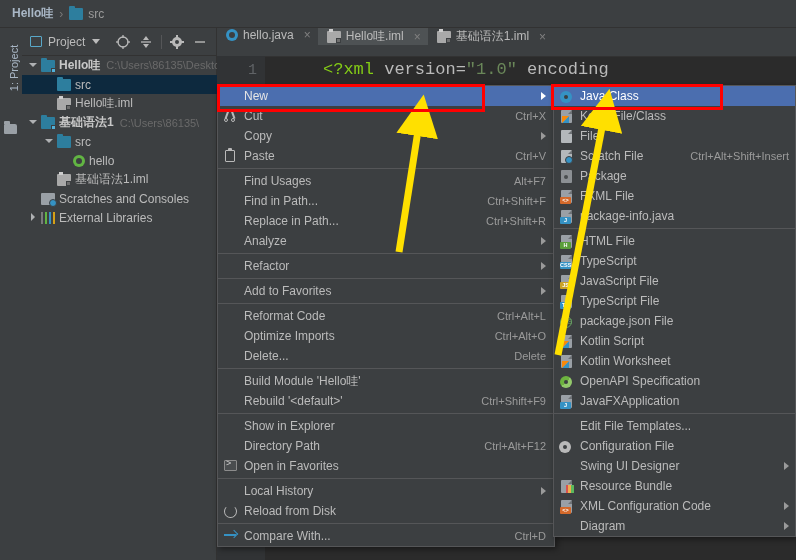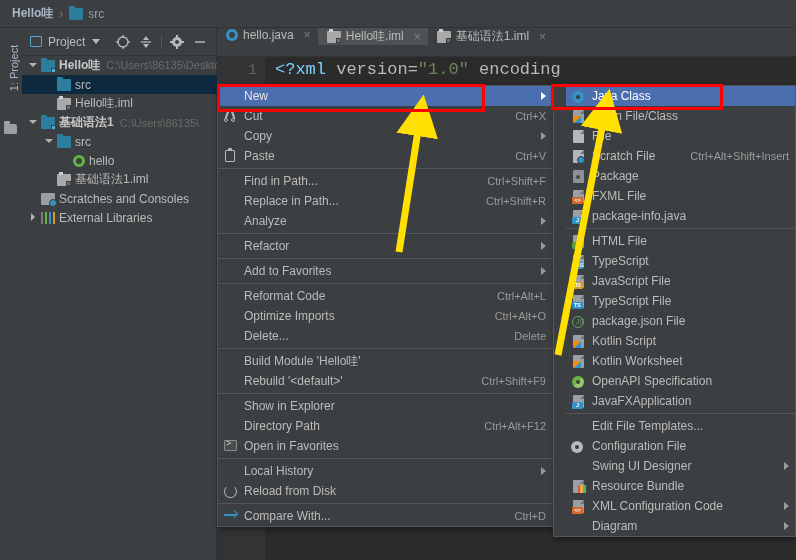--- a/index.html
+++ b/index.html
@@ -97,21 +97,21 @@
   .tab .x{color:#808080;font-size:12px;margin-left:5px;}
   .ic.javaf{width:12px;height:12px;border-radius:50%;background:#3592c4;position:relative;}
   .ic.javaf:after{content:"";position:absolute;left:3px;top:3px;width:6px;height:6px;
     border-radius:50%;background:#3c3f41;}
   #gutter{position:absolute;left:0;top:28px;width:48px;bottom:0;background:#313335;}
   #gutter .lnum{position:absolute;right:8px;top:6px;color:#606366;
     font-family:"Liberation Mono","DejaVu Sans Mono",monospace;font-size:15px;}
   #code{position:absolute;left:52px;top:28px;right:0;bottom:0;overflow:hidden;
     font-family:"Liberation Mono","DejaVu Sans Mono",monospace;font-size:17px;
     padding:4px 0 0 6px;white-space:nowrap;}
-  .k{color:#7dd3fc;} .s{color:#6a8759;} .a{color:#bababa;}
+  .k{color:#84cc16;margin-left:48px;} .s{color:#6a8759;} .a{color:#bababa;}
   
   #ctxmenu{
     position:absolute;left:217px;top:85px;width:338px;
     background:#3c3f41;border:1px solid #555658;box-sizing:border-box;
     box-shadow:2px 2px 6px rgba(0,0,0,.45);z-index:40;
   }
   .mi{height:20px;display:flex;align-items:center;position:relative;
     font-size:12px;color:#bbbbbb;padding-left:26px;padding-right:8px;box-sizing:border-box;}
   .mi.sel{background:#4b6eaf;color:#e5e5e5;}
   .mi .mlabel{flex:1;white-space:nowrap;}
@@ -138,21 +138,21 @@
   .mic.reload{width:13px;height:13px;border:1.6px solid #b9b9b9;border-radius:50%;
     box-sizing:border-box;border-top-color:transparent;}
   .mic.cmp:before{content:"";position:absolute;left:0;top:4px;width:12px;height:1.8px;
     background:#3592c4;}
   .mic.cmp:after{content:"";position:absolute;left:7px;top:1px;width:5px;height:5px;
     border-top:1.8px solid #3592c4;border-right:1.8px solid #3592c4;transform:rotate(45deg);}
   
   #submenu{
     position:absolute;left:553px;top:85px;width:243px;
     background:#3c3f41;border:1px solid #555658;box-sizing:border-box;
-    box-shadow:2px 2px 6px rgba(0,0,0,.45);z-index:45;padding-left:12px;
+    box-shadow:2px 2px 6px rgba(0,0,0,.45);z-index:45;
   }
   .si{height:20px;display:flex;align-items:center;position:relative;
     font-size:12px;color:#bbbbbb;padding-left:26px;padding-right:6px;box-sizing:border-box;}
   .si.sel{background:#4b6eaf;color:#ffffff;}
   .si .slabel{flex:1;white-space:nowrap;overflow:hidden;}
   .si .ssc{color:#9a9a9a;font-size:11px;margin-left:8px;white-space:nowrap;}
   .si .sarrow{width:0;height:0;border-top:4px solid transparent;
     border-bottom:4px solid transparent;border-left:5px solid #9a9a9a;margin-left:6px;}
   
   .fic{position:absolute;left:6px;top:4px;width:12px;height:13px;}
@@ -337,20 +337,24 @@
       <span class="mlabel">Copy</span>
       <span class="arrow"></span>
     </div>
     <div class="mi">
       <span class="mic paste"></span>
       <span class="mlabel">Paste</span>
       <span class="msc">Ctrl+V</span>
     </div>
     <div class="msep"></div>
     <div class="mi">
+      <span class="mlabel">Find Usages</span>
+      <span class="msc">Alt+F7</span>
+    </div>
+    <div class="mi">
       <span class="mlabel">Find in Path...</span>
       <span class="msc">Ctrl+Shift+F</span>
     </div>
     <div class="mi">
       <span class="mlabel">Replace in Path...</span>
       <span class="msc">Ctrl+Shift+R</span>
     </div>
     <div class="mi">
       <span class="mlabel">Analyze</span>
       <span class="arrow"></span>

